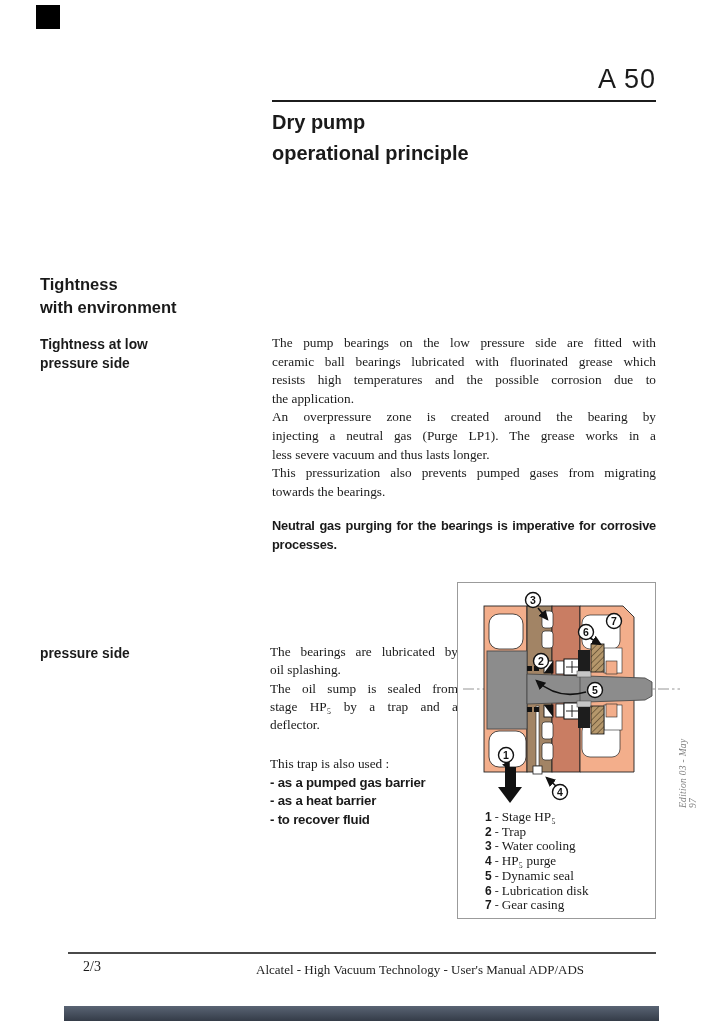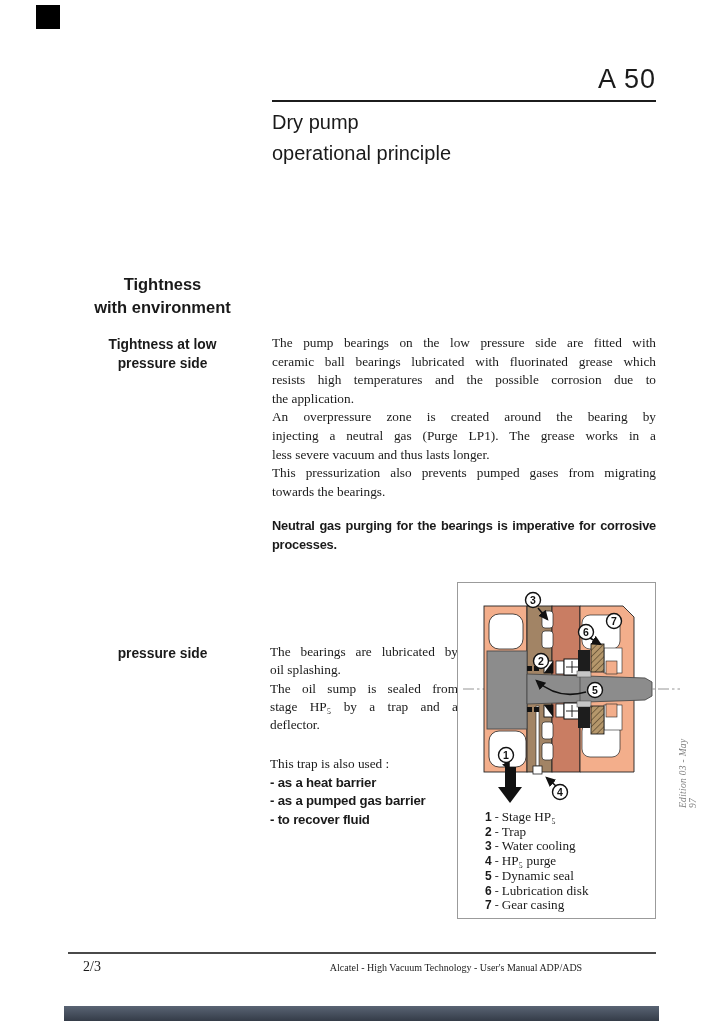--- a/index.html
+++ b/index.html
@@ -4,23 +4,23 @@
 <style>
   html,body{margin:0;padding:0;}
   body{width:724px;height:1023px;position:relative;background:#ffffff;overflow:hidden;
        font-family:"Liberation Serif","DejaVu Serif",serif;color:#1a1a1a;}
   .abs{position:absolute;}
   .sans{font-family:"Liberation Sans","DejaVu Sans",sans-serif;}
   
   .black-square{left:36px;top:5px;width:24px;height:24px;background:#000;}
   .doc-code{left:400px;top:64px;width:256px;text-align:right;font-weight:normal;font-size:27px;letter-spacing:1px;}
   .header-rule{left:272px;top:100px;width:384px;height:2px;background:#1c1c1c;}
-  .page-title{left:272px;top:107px;font-weight:normal;font-size:20px;line-height:31px;}
-  
-  .side-head{left:55px;width:215px;text-align:center;font-weight:bold;}
+  .page-title{left:272px;top:107px;font-weight:bold;font-size:20px;line-height:31px;}
+  
+  .side-head{left:40px;width:215px;text-align:left;font-weight:bold;}
   .env-head{top:273px;font-size:16.5px;line-height:22.5px;}
   .lp-head{top:335px;font-size:13.8px;line-height:19px;}
   .hp-head{top:644px;font-size:13.8px;line-height:19px;}
   
   .lp-body{left:272px;top:334px;width:384px;font-size:13.3px;line-height:18.6px;}
   .lp-note{left:272px;top:516px;width:384px;font-size:12.8px;line-height:19.3px;font-weight:bold;letter-spacing:-0.2px;}
   .hp-body{left:270px;top:643px;width:188px;font-size:13.3px;line-height:18.3px;}
   .jline{text-align:justify;text-align-last:justify;white-space:nowrap;}
   .jline.last{text-align-last:left;}
   .gap{height:21px;}
@@ -32,21 +32,21 @@
   .legend{left:485px;top:810px;width:165px;}
   .legend-row{font-size:13.2px;line-height:14.7px;white-space:nowrap;}
   .legend-num{font-family:"Liberation Sans","DejaVu Sans",sans-serif;font-weight:bold;font-size:12px;}
   .legend-sep{font-size:12px;color:#333;}
   
   .edition{left:678px;top:733px;height:75px;writing-mode:vertical-rl;transform:rotate(180deg);
            font-style:italic;font-size:9.5px;color:#808080;letter-spacing:0.3px;}
   
   .footer-rule{left:68px;top:952px;width:588px;height:2px;background:#4a4a4a;}
   .footer-page{left:83px;top:959px;font-size:14px;}
-  .footer-ref{left:256px;top:962px;width:400px;text-align:center;font-size:10px;color:#222;}
+  .footer-ref{left:256px;top:962px;width:400px;text-align:left;font-size:13px;color:#222;}
   .bottom-bar{left:64px;top:1006px;width:595px;height:15px;background:linear-gradient(#5a6474,#343c48);}
 </style>
 </head>
 <body>
 
 <div class="abs black-square"></div>
 
 <div class="abs doc-code sans">A 50</div>
 <div class="abs header-rule"></div>
 <div class="abs page-title sans">
@@ -86,22 +86,22 @@
   <div>
       <div class="jline">The bearings are lubricated by</div>
       <div class="jline last">oil splashing.</div>
       <div class="jline">The oil sump is sealed from</div>
       <div class="jline">stage HP₅ by a trap and a</div>
       <div class="jline last">deflector.</div>
     </div>
   <div class="gap"></div>
   <div class="hp-intro">This trap is also used :</div>
   <div class="hp-bullets">
+      <div class="bline">- as a pumped gas barrier</div>
       <div class="bline">- as a heat barrier</div>
-      <div class="bline">- as a pumped gas barrier</div>
       <div class="bline">- to recover fluid</div>
     </div>
 </div>
 
 <div class="abs figure-frame"></div>
 <svg class="abs figure-svg" viewBox="457 582 230 337" xmlns="http://www.w3.org/2000/svg">
   <defs>
     <pattern id="hatch" patternUnits="userSpaceOnUse" width="4.5" height="4.5" patternTransform="rotate(45)">
       <rect width="4.5" height="4.5" fill="#b5976b"></rect>
       <line x1="0" y1="0" x2="0" y2="4.5" stroke="#55432a" stroke-width="1.3"></line>

